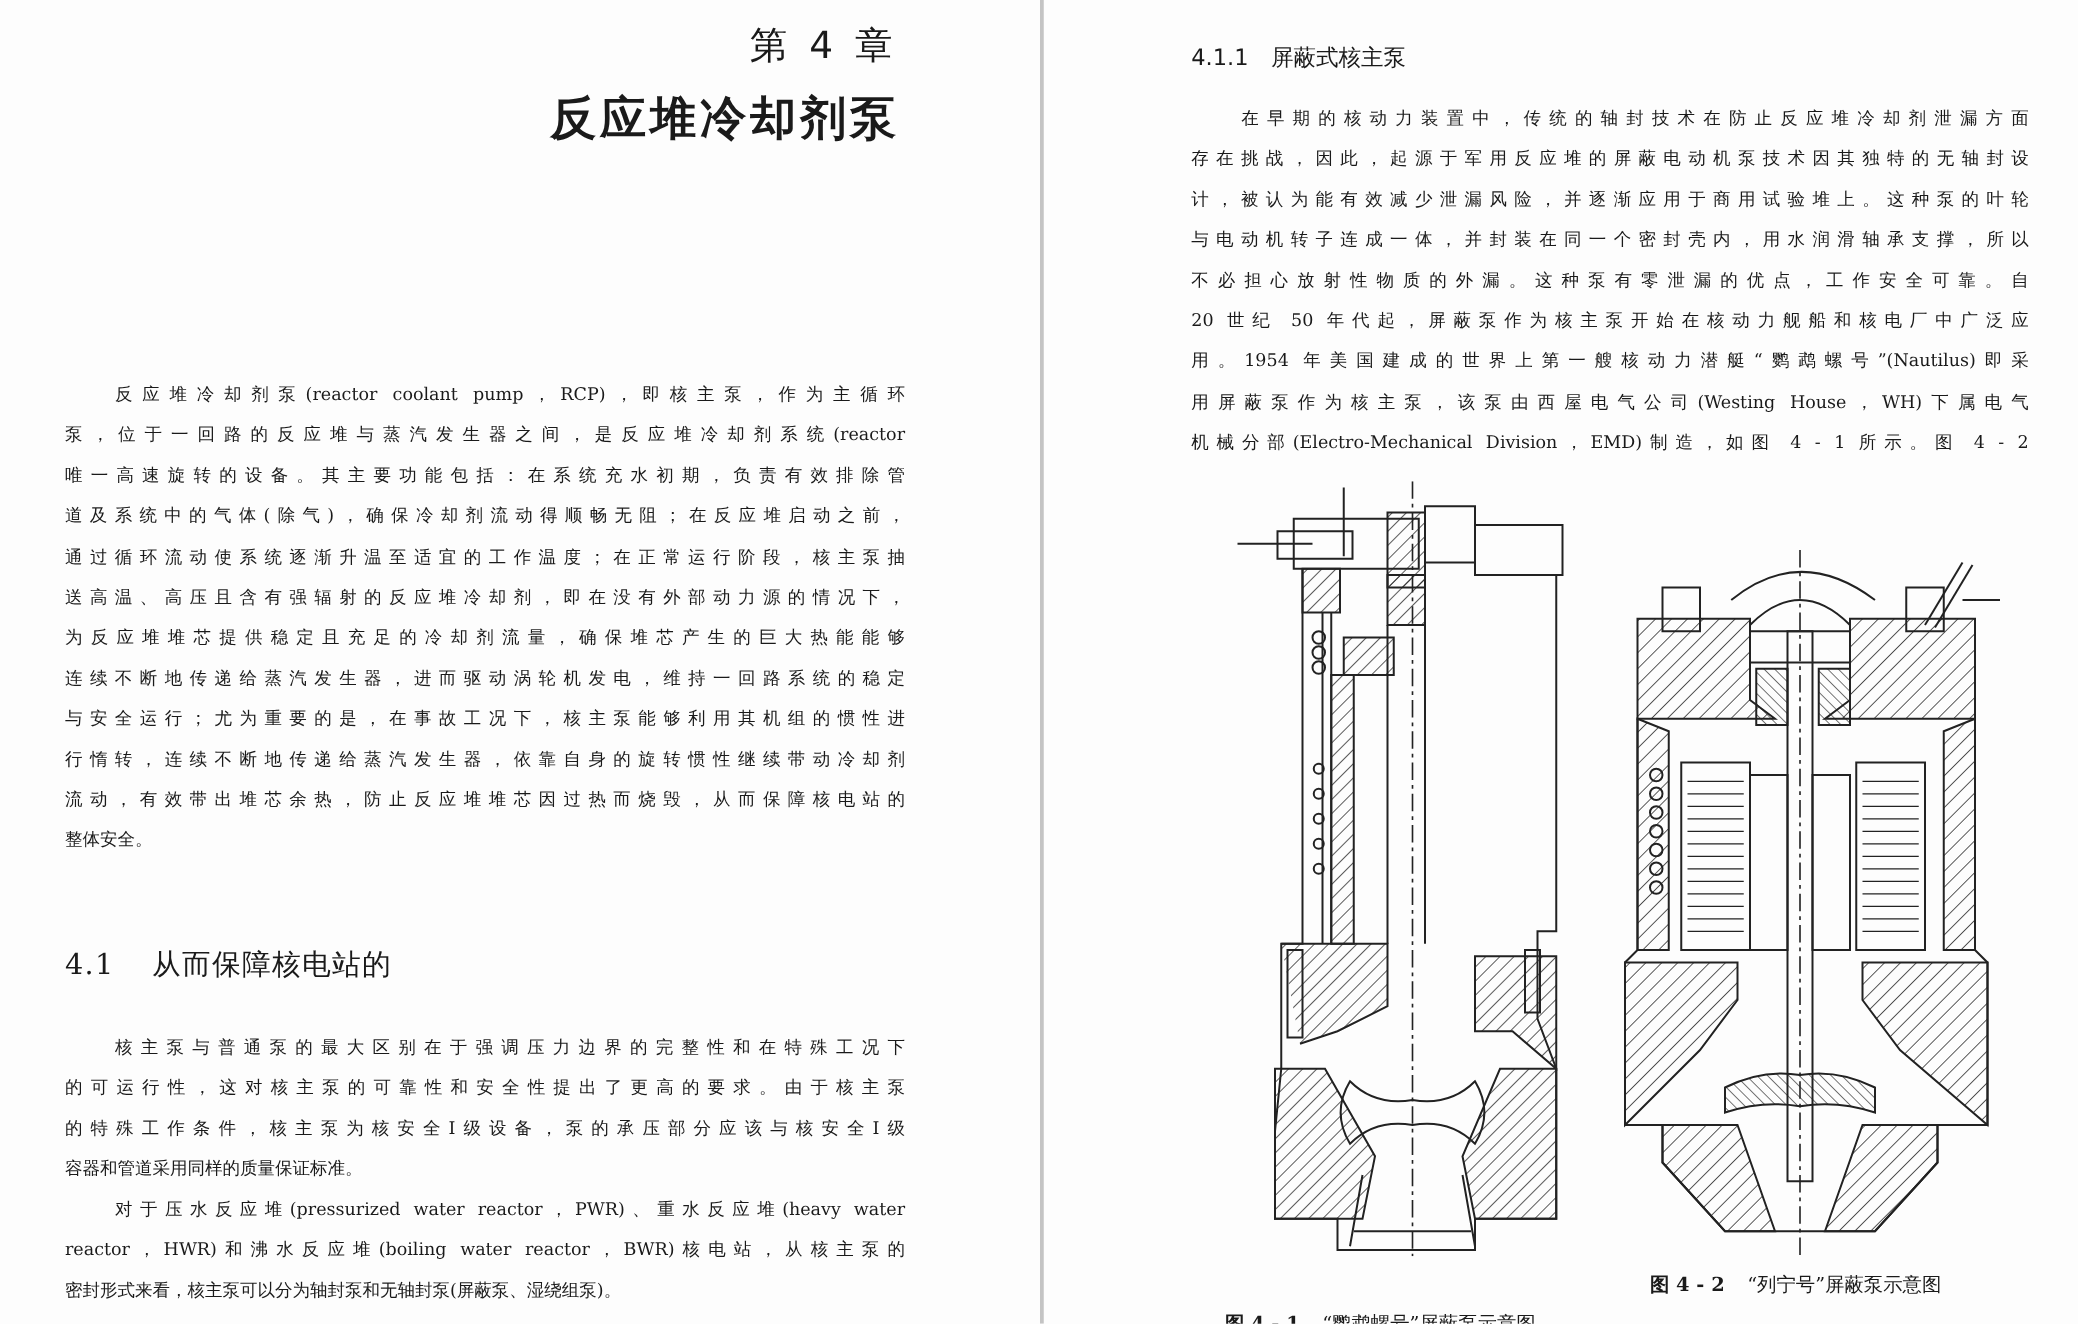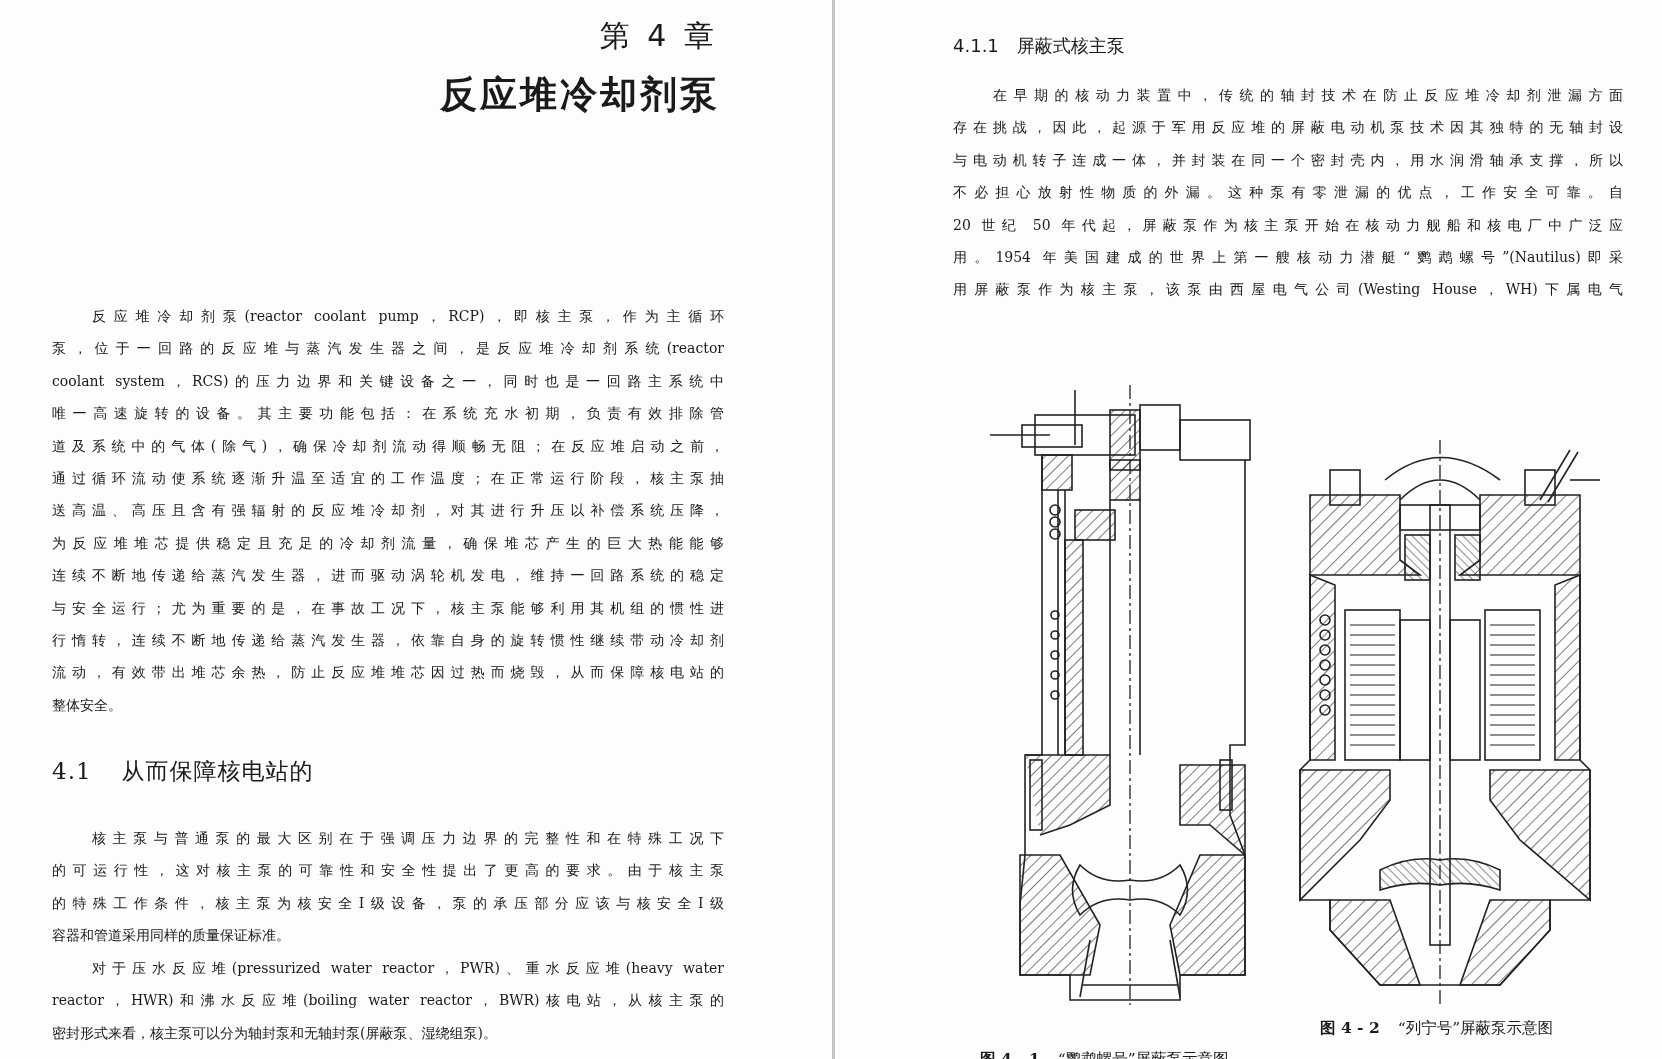--- a/index.html
+++ b/index.html
@@ -28,25 +28,24 @@
 </head>
 <body>
 
 <div class="page page-left">
   <div class="chapter-num">第 4 章</div>
   <div class="chapter-title">反应堆冷却剂泵</div>
 
   <div class="para left-para" style="top:300px;">
     <span class="line indent">反应堆冷却剂泵(reactor coolant pump，RCP)，即核主泵，作为主循环</span>
     <span class="line">泵，位于一回路的反应堆与蒸汽发生器之间，是反应堆冷却剂系统(reactor</span>
-    <span class="line">coolant system，RCS)的压力边界和关键设备之一，同时也是一回路主系统中</span>
     <span class="line">唯一高速旋转的设备。其主要功能包括：在系统充水初期，负责有效排除管</span>
     <span class="line">道及系统中的气体(除气)，确保冷却剂流动得顺畅无阻；在反应堆启动之前，</span>
     <span class="line">通过循环流动使系统逐渐升温至适宜的工作温度；在正常运行阶段，核主泵抽</span>
-    <span class="line">送高温、高压且含有强辐射的反应堆冷却剂，对其进行升压以补偿系统压降，</span>
+    <span class="line">送高温、高压且含有强辐射的反应堆冷却剂，即在没有外部动力源的情况下，</span>
     <span class="line">为反应堆堆芯提供稳定且充足的冷却剂流量，确保堆芯产生的巨大热能能够</span>
     <span class="line">连续不断地传递给蒸汽发生器，进而驱动涡轮机发电，维持一回路系统的稳定</span>
     <span class="line">与安全运行；尤为重要的是，在事故工况下，核主泵能够利用其机组的惯性进</span>
     <span class="line">行惰转，连续不断地传递给蒸汽发生器，依靠自身的旋转惯性继续带动冷却剂</span>
     <span class="line">流动，有效带出堆芯余热，防止反应堆堆芯因过热而烧毁，从而保障核电站的</span>
     <span class="line last">整体安全。</span>
   </div>
 
   <div class="sec-heading">
     <span class="num">4.1</span><span>从而保障核电站的</span>
@@ -70,25 +69,27 @@
 
 <div class="page page-right"></div>
 
 <div class="sub-heading">
   <span class="num">4.1.1</span><span>屏蔽式核主泵</span>
 </div>
 
 <div class="para right-para" style="top:79px;">
   <span class="line indent">在早期的核动力装置中，传统的轴封技术在防止反应堆冷却剂泄漏方面</span>
   <span class="line">存在挑战，因此，起源于军用反应堆的屏蔽电动机泵技术因其独特的无轴封设</span>
+  <span class="line">计，被认为能有效减少泄漏风险，并逐渐应用于商用试验堆上。这种泵的叶轮</span>
   <span class="line">与电动机转子连成一体，并封装在同一个密封壳内，用水润滑轴承支撑，所以</span>
   <span class="line">不必担心放射性物质的外漏。这种泵有零泄漏的优点，工作安全可靠。自</span>
   <span class="line">20 世纪 50 年代起，屏蔽泵作为核主泵开始在核动力舰船和核电厂中广泛应</span>
   <span class="line">用。1954 年美国建成的世界上第一艘核动力潜艇“鹦鹉螺号”(Nautilus)即采</span>
   <span class="line">用屏蔽泵作为核主泵，该泵由西屋电气公司(Westing House，WH)下属电气</span>
+  <span class="line">机械分部(Electro-Mechanical Division，EMD)制造，如图 4 - 1 所示。图 4 - 2</span>
 </div>
 
 <svg class="figure" style="left:980px;top:385px;" width="280" height="620" viewBox="0 0 280 620">
   <defs>
     <pattern id="hatch" width="8" height="8" patternUnits="userSpaceOnUse" patternTransform="rotate(45)">
       <line x1="0" y1="0" x2="0" y2="8" stroke="#222" stroke-width="1.2"></line>
     </pattern>
   </defs>
   <g fill="none" stroke="#222" stroke-width="1.6">
 

